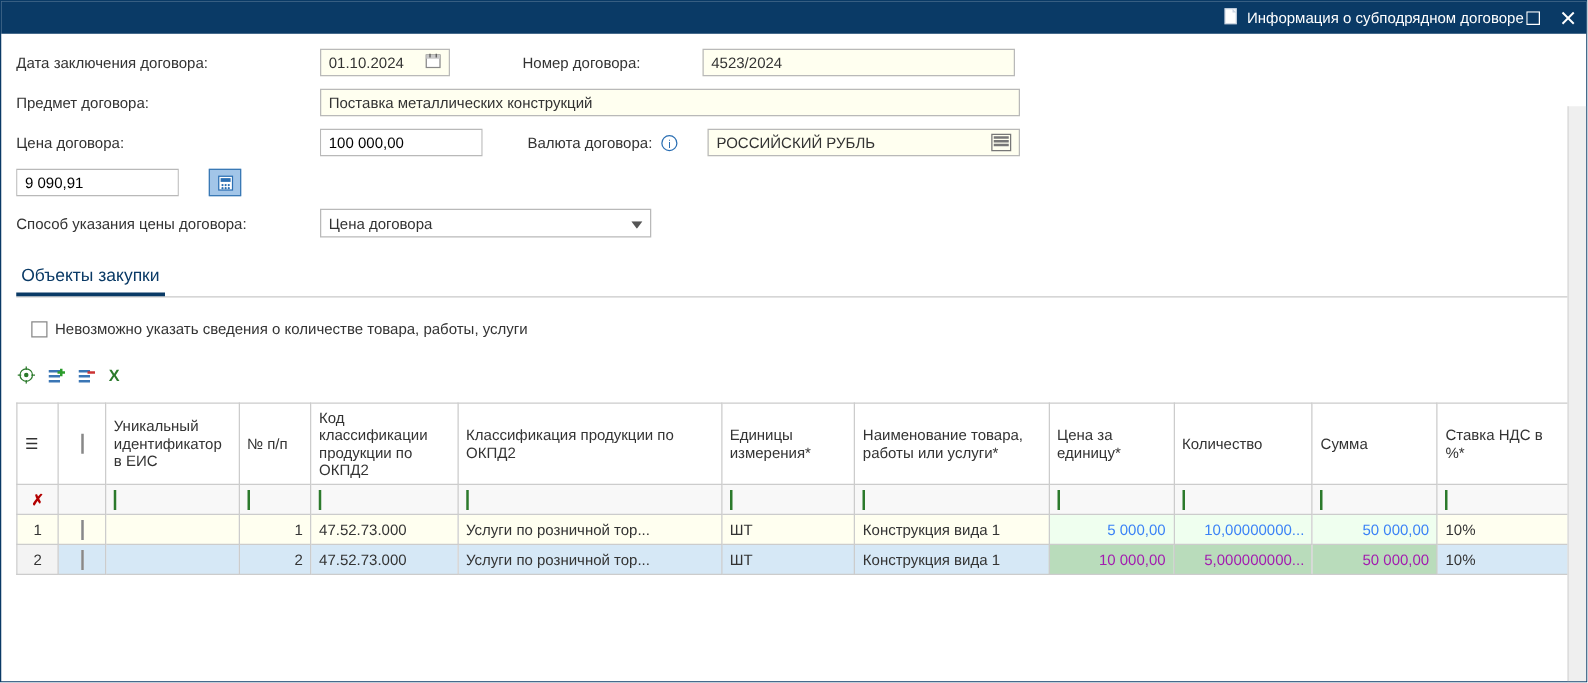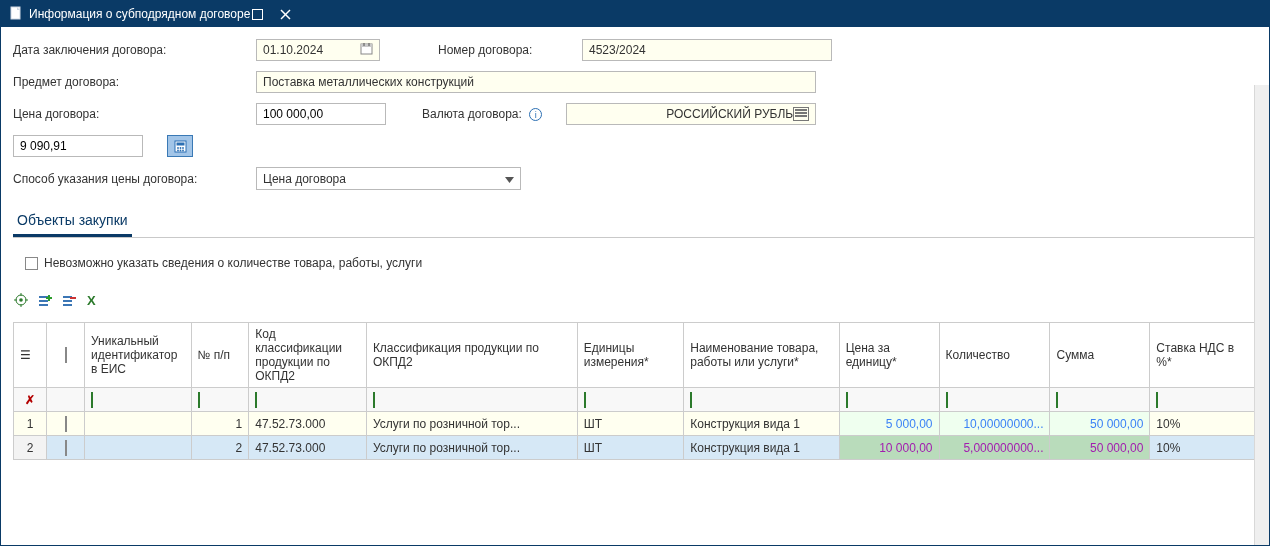--- a/index.html
+++ b/index.html
@@ -6,21 +6,21 @@
 body {
   font-family: Arial, Helvetica, sans-serif;
   font-size: 12px;
   color: #333;
   background: #fff;
   width: 1270px;
 }
 .window { width: 1270px; height: 546px; display: flex; flex-direction: column; border: 1px solid #0a3a66; }
 .titlebar {
   background: #0a3a66; color: #fff; height: 26px; display: flex; align-items: center;
-  padding: 0 8px; justify-content: flex-start;
+  padding: 0 8px; justify-content: flex-end;
 }
 .titlebar-left { display: flex; align-items: center; gap: 6px; }
 .titlebar-right { display: flex; align-items: center; gap: 14px; }
 .titlebar .win-btn { width: 14px; height: 14px; display:flex; align-items:center; justify-content:center; cursor:pointer; }
 .toolbar {
   background: #fff; border-bottom: 1px solid #ccc; height: 32px; display: flex; align-items: center;
   justify-content: space-between; padding: 0 6px;
 }
 .toolbar-left { display: flex; align-items:center; }
 .toolbar-right { display:flex; align-items:center; gap:8px; }
@@ -33,21 +33,21 @@
 .content { padding: 12px 12px 6px 12px; display:flex; flex-direction:column; gap:10px; position:relative; }
 .form-row { display:flex; align-items:center; gap:18px; }
 .form-label { width: 225px; color:#333; }
 .readonly-field {
   background:#fffff0; border:1px solid #b9b9b9; height:22px; padding:2px 6px;
   display:flex; align-items:center;
 }
 .input-field {
   border:1px solid #b9b9b9; height:22px; padding:2px 6px; display:flex; align-items:center; background:#fff;
 }
-.date-field { width:124px; justify-content:space-between; }
+.date-field { width:104px; justify-content:space-between; }
 .right-input-cluster { display:flex; align-items:center; gap:4px; }
 .right-input-cluster .cl-label { width: auto; color:#333; }
 .field-num { width:130px; padding:0; }
 .field-num input { border:none; outline:none; width:100%; height:100%; padding:2px 6px; font:inherit; }
 .select-field {
   width:265px; border:1px solid #b9b9b9; height:23px; display:flex; align-items:center;
   justify-content:space-between; padding:0 6px; background:#fff; cursor:pointer;
 }
 .btn-calc {
   width:26px; height:22px; border:1px solid #3a79b5; background:#a2c5e8; margin-left:6px;
@@ -75,21 +75,21 @@
 .grid tbody tr.data-row.selected td.num-cell { background:#b9dcbb; color:#a21caf; }
 .grid .num-cell { text-align:right; background:#efffef; }
 .grid tbody tr.data-row td.num-cell { background:#efffef; color:#3b82f6; }
 .grid .row-idx { width:28px; text-align:center; background:#f3f3f3; }
 .grid .check-col { width:34px; text-align:center; }
 .hdr-menu { text-align:center; }
 .trunc { white-space:nowrap; overflow:hidden; text-overflow:ellipsis; }
 .info-i { display:inline-flex; width:13px; height:13px; border:1px solid #2b6fb3; border-radius:50%; color:#2b6fb3; font-size:9px; align-items:center; justify-content:center; margin-left:4px; }
 .list-end-icon { width:16px; height:14px; display:flex; flex-direction:column; gap:1px; padding:1px; border:1px solid #777;}
 .list-end-icon span { height:2px; background:#777; }
-.currency-field { width:250px; justify-content:flex-end; }
+.currency-field { width:250px; justify-content:space-between; }
 .sv-track { position:absolute; right:0; top:58px; bottom:0; width:15px; background:#efefef; border-left:1px solid #d8d8d8; }
 .main-area { position:relative; flex:1; overflow:hidden; }
 </style>
 </head>
 <body>
 
 <div class="window">
 
   <div class="titlebar">
     <div class="titlebar-left">

